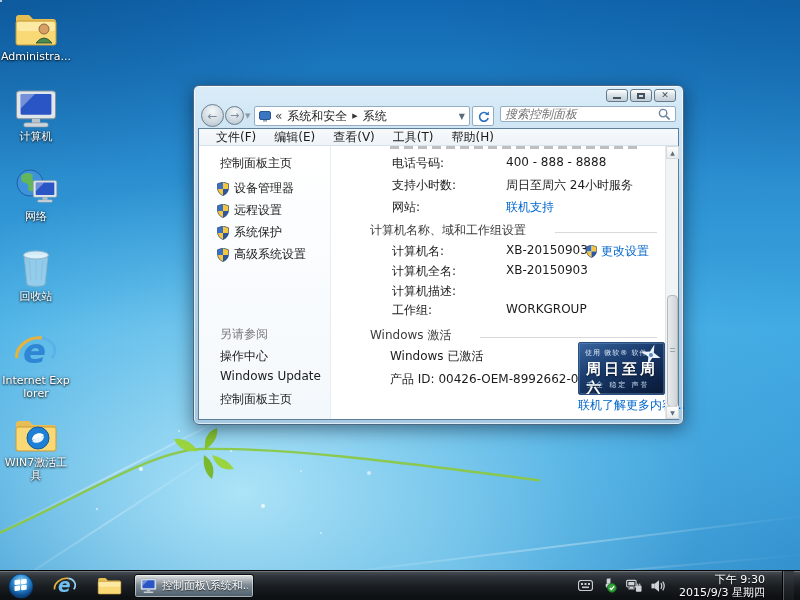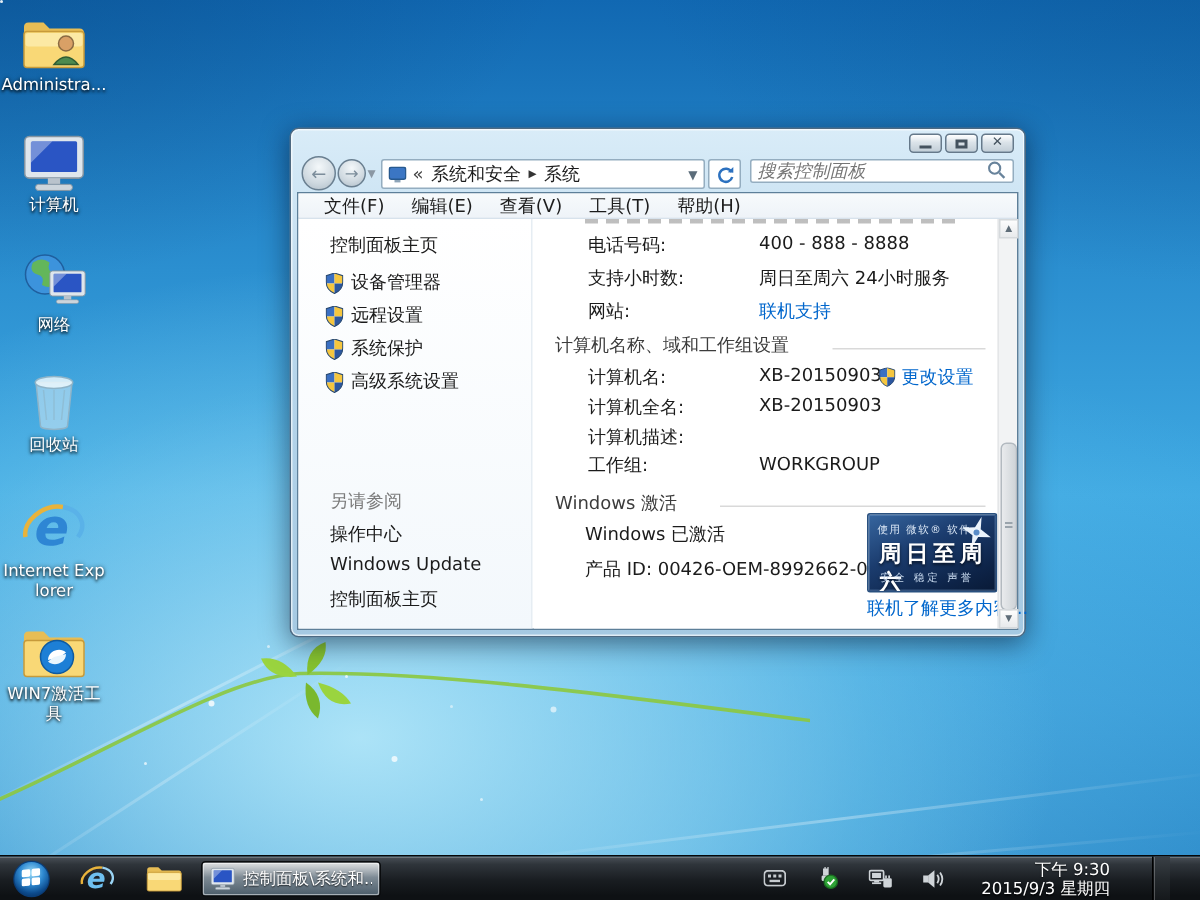--- a/index.html
+++ b/index.html
@@ -44,30 +44,30 @@
   .navcirc { position:absolute; border-radius:50%; border:1px solid #6a7f90;
     background:radial-gradient(circle at 50% 30%, #f4f8fa, #cfd9e0 60%, #aebcc7);
     color:#7c8d9b; display:flex; align-items:center; justify-content:center; }
   .bc-field { position:absolute; left:60px; top:2px; width:216px; height:20px; background:#fff;
     border:1px solid #94adc0; border-radius:2px; display:flex; align-items:center; font-size:12px; color:#1c1c1c; padding:0 4px; }
   .bc-sep { font-size:7px; color:#333; margin:0 5px; }
   .bc-dd { margin-left:auto; font-size:8px; color:#5b6c7a; }
   .refresh-btn { position:absolute; left:278px; top:2px; width:22px; height:20px; background:#fff;
     border:1px solid #94adc0; border-radius:2px; display:flex; align-items:center; justify-content:center; }
   .search-field { position:absolute; left:306px; top:2px; width:176px; height:16px; background:#fff;
-    border:1px solid #94adc0; border-radius:2px; display:flex; align-items:flex-start; padding:0 4px; }
+    border:1px solid #94adc0; border-radius:2px; display:flex; align-items:center; padding:0 4px; }
   .search-field input { border:none; outline:none; flex:1; font-size:12px; font-style:italic; color:#777;
     font-family:"DejaVu Sans","Liberation Sans",sans-serif; background:transparent; min-width:0; }
 
   .client { position:absolute; left:4px; right:4px; top:42px; bottom:4px; border:1px solid #5d7f99; background:#fff; }
   .menubar { position:absolute; left:0; right:0; top:0; height:17px; background:linear-gradient(#f7fafc,#eef3f8);
     border-bottom:1px solid #d7e2ec; display:flex; align-items:center; font-size:12px; color:#1c1c1c; padding-left:8px; }
   .menubar span { padding:0 9px; }
 
-  .sidepane { position:absolute; left:0; top:17px; bottom:0; width:156px;
+  .sidepane { position:absolute; left:0; top:17px; bottom:0; width:132px;
     background:linear-gradient(180deg,#ffffff,#f3f8fc); border-right:1px solid #e6edf3; font-size:12px; color:#1b1b1b; }
   .side-home { position:absolute; left:21px; top:9px; }
   .side-task { position:absolute; left:18px; display:flex; align-items:center; gap:5px; }
   .shield { width:12px; height:14px; flex:0 0 auto; }
   .side-hdr { position:absolute; left:21px; color:#7b7b7b; }
   .side-link { position:absolute; left:21px; }
 
   .main { position:absolute; left:157px; right:13px; top:17px; bottom:0; background:#fff; font-size:12px; color:#1b1b1b; }
   .row { position:absolute; white-space:nowrap; }
   .rlabel { position:absolute; left:36px; }
@@ -97,21 +97,21 @@
   
   #taskbar { position:absolute; left:0; right:0; bottom:0; height:30px;
     background:linear-gradient(180deg,#4a5158,#2f353b 18%,#191d21 55%,#0e1114 90%);
     border-top:1px solid #060708; box-shadow:inset 0 1px 0 rgba(255,255,255,.22);
     display:flex; align-items:center; }
   .tb-icon { width:34px; height:26px; display:flex; align-items:center; justify-content:center; border-radius:3px; }
   .taskbtn { width:120px; height:24px; margin-left:8px; border-radius:3px; border:1px solid #0a0c0e;
     background:linear-gradient(180deg,rgba(255,255,255,.85),rgba(205,225,240,.55) 45%,rgba(150,185,210,.45));
     box-shadow:inset 0 0 0 1px rgba(255,255,255,.5); display:flex; align-items:center; padding:0 5px; gap:5px; }
   .taskbtn .tl { font-size:11px; color:#fff; text-shadow:0 1px 1px rgba(0,0,0,.8); white-space:nowrap; overflow:hidden; }
-  .tray { margin-left:auto; display:flex; align-items:center; gap:20px; padding-right:20px; }
+  .tray { margin-left:auto; display:flex; align-items:center; gap:9px; padding-right:6px; }
   .clock { text-align:right; color:#fff; font-size:11px; line-height:13px; text-shadow:0 1px 1px rgba(0,0,0,.7); padding:0 8px 0 4px; }
   .showdesk { width:12px; height:30px; border-left:1px solid #000; box-shadow:inset 1px 0 0 rgba(255,255,255,.25);
     background:linear-gradient(180deg,#3a4046,#23282c 50%,#14171a); }
 </style>
 </head>
 <body>
 
 <svg width="0" height="0" style="position:absolute">
   <defs>
     <clipPath id="shieldclip">

